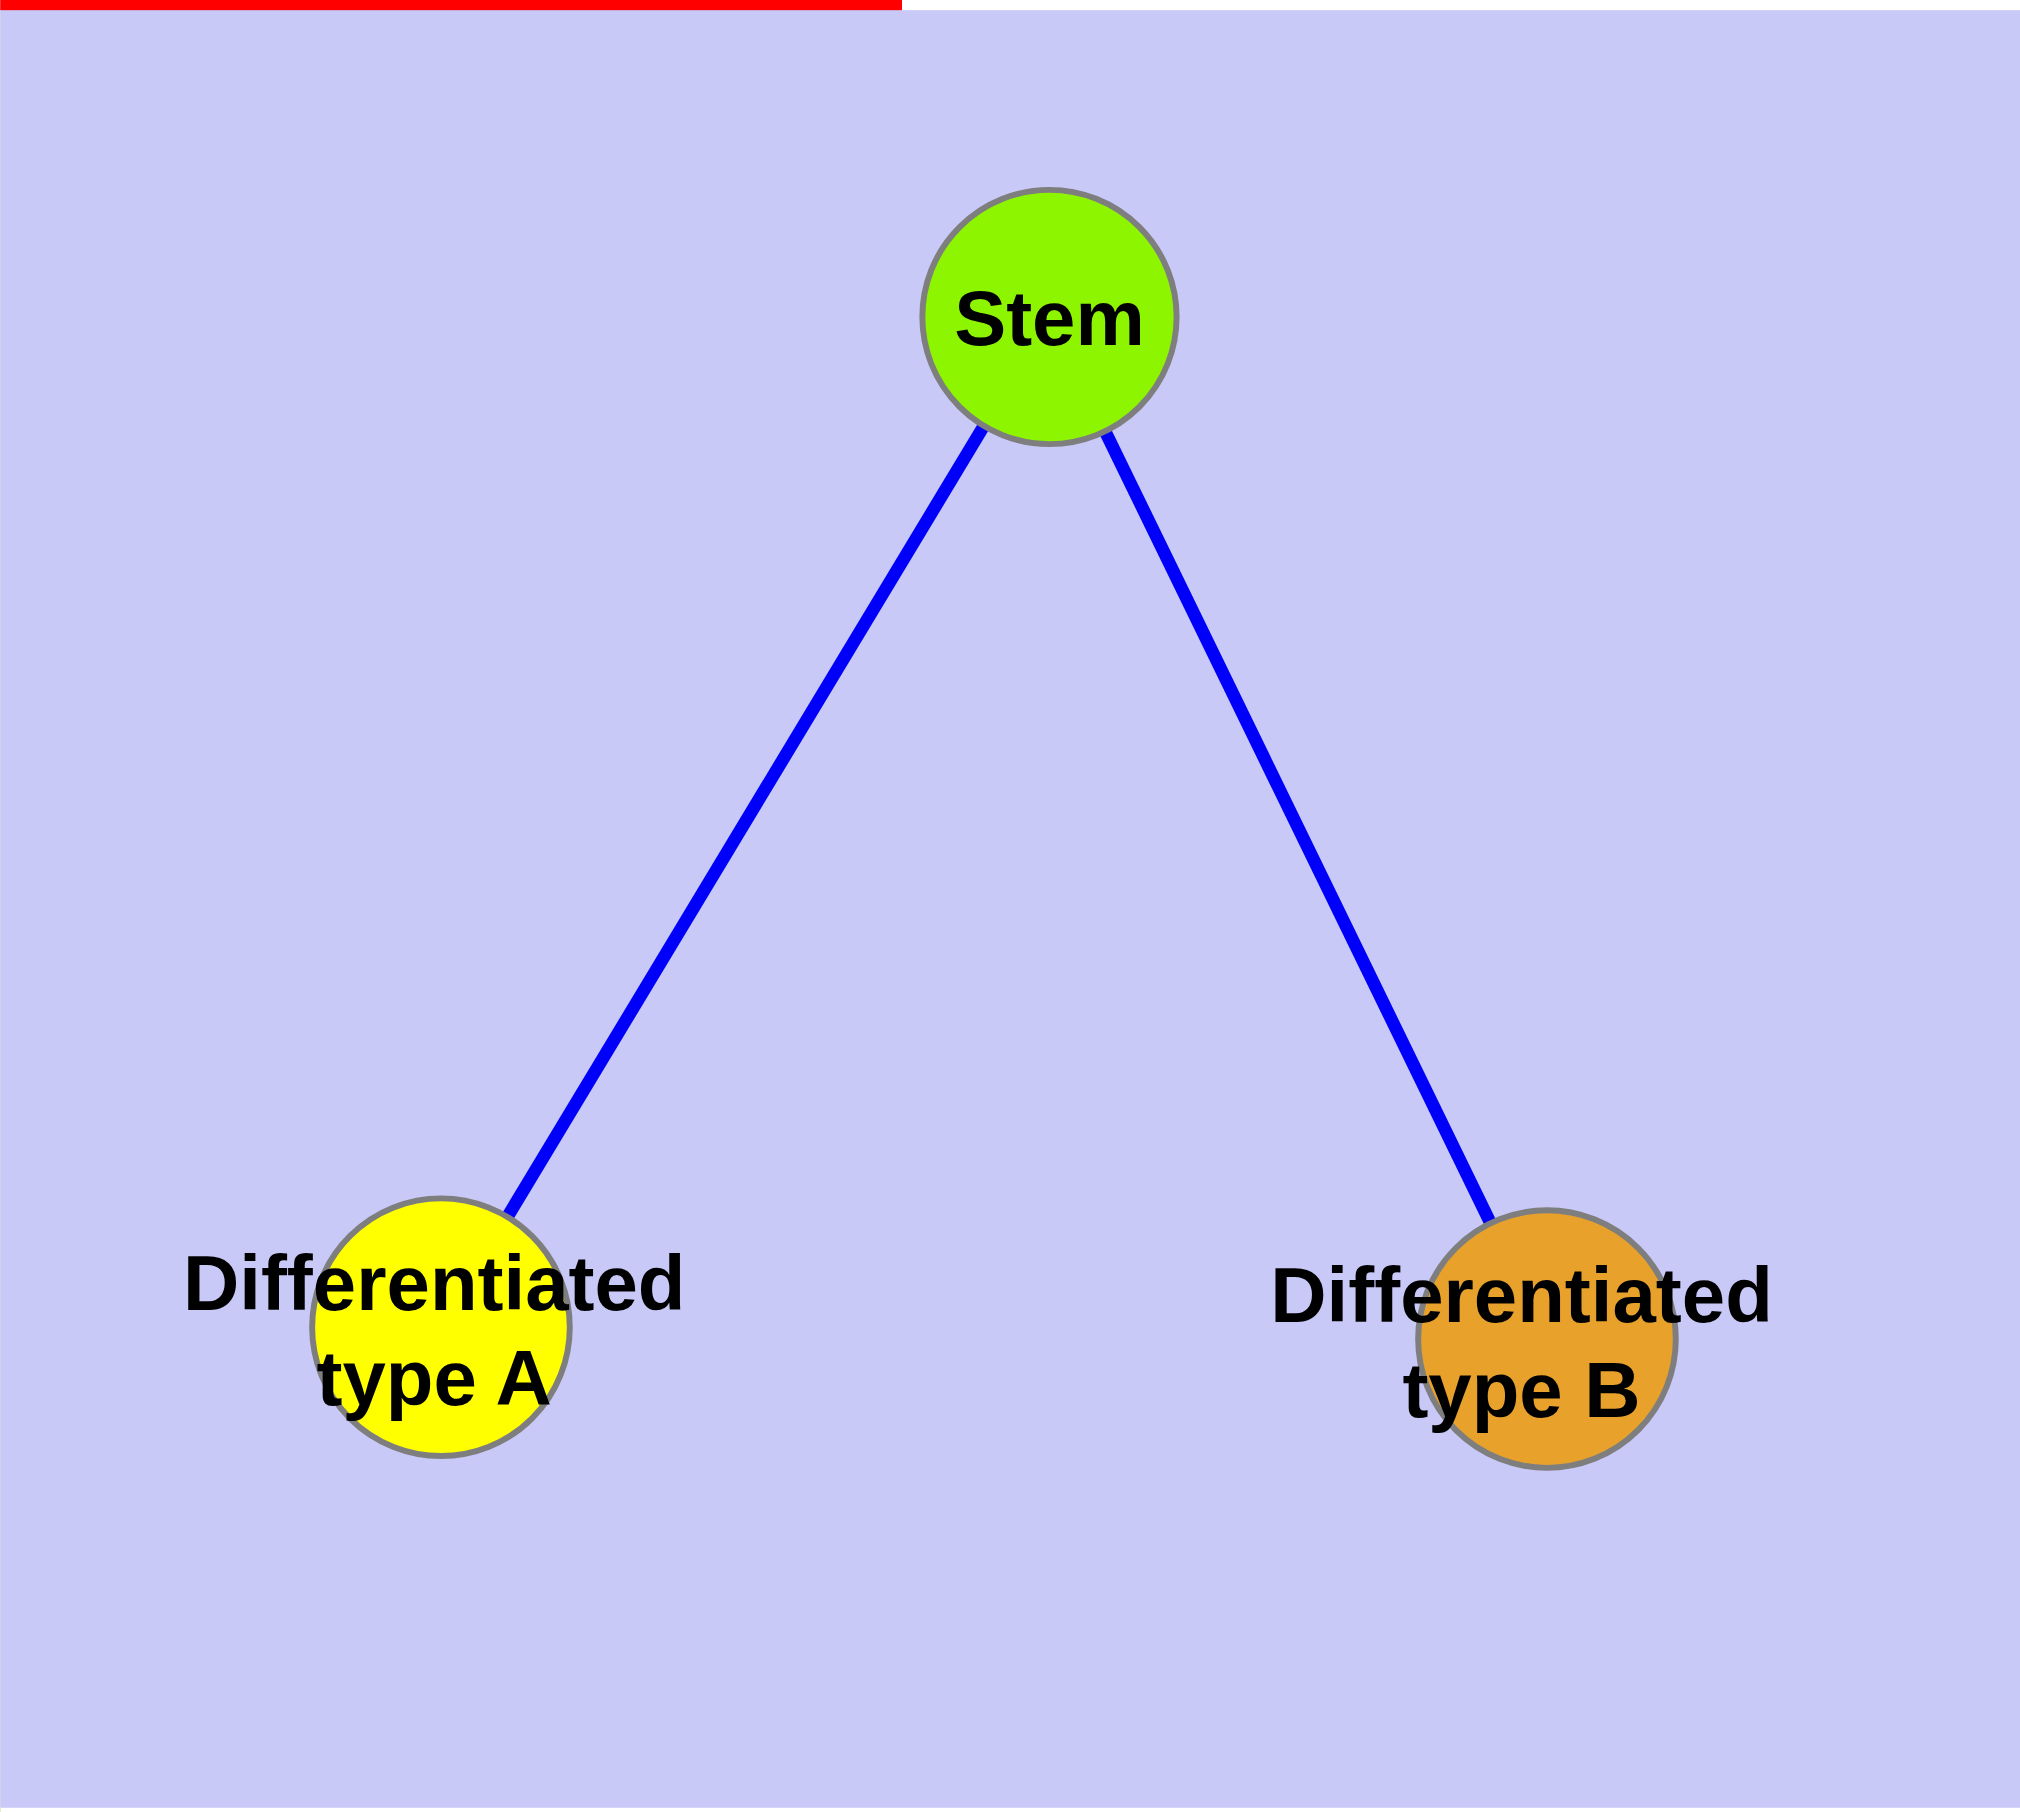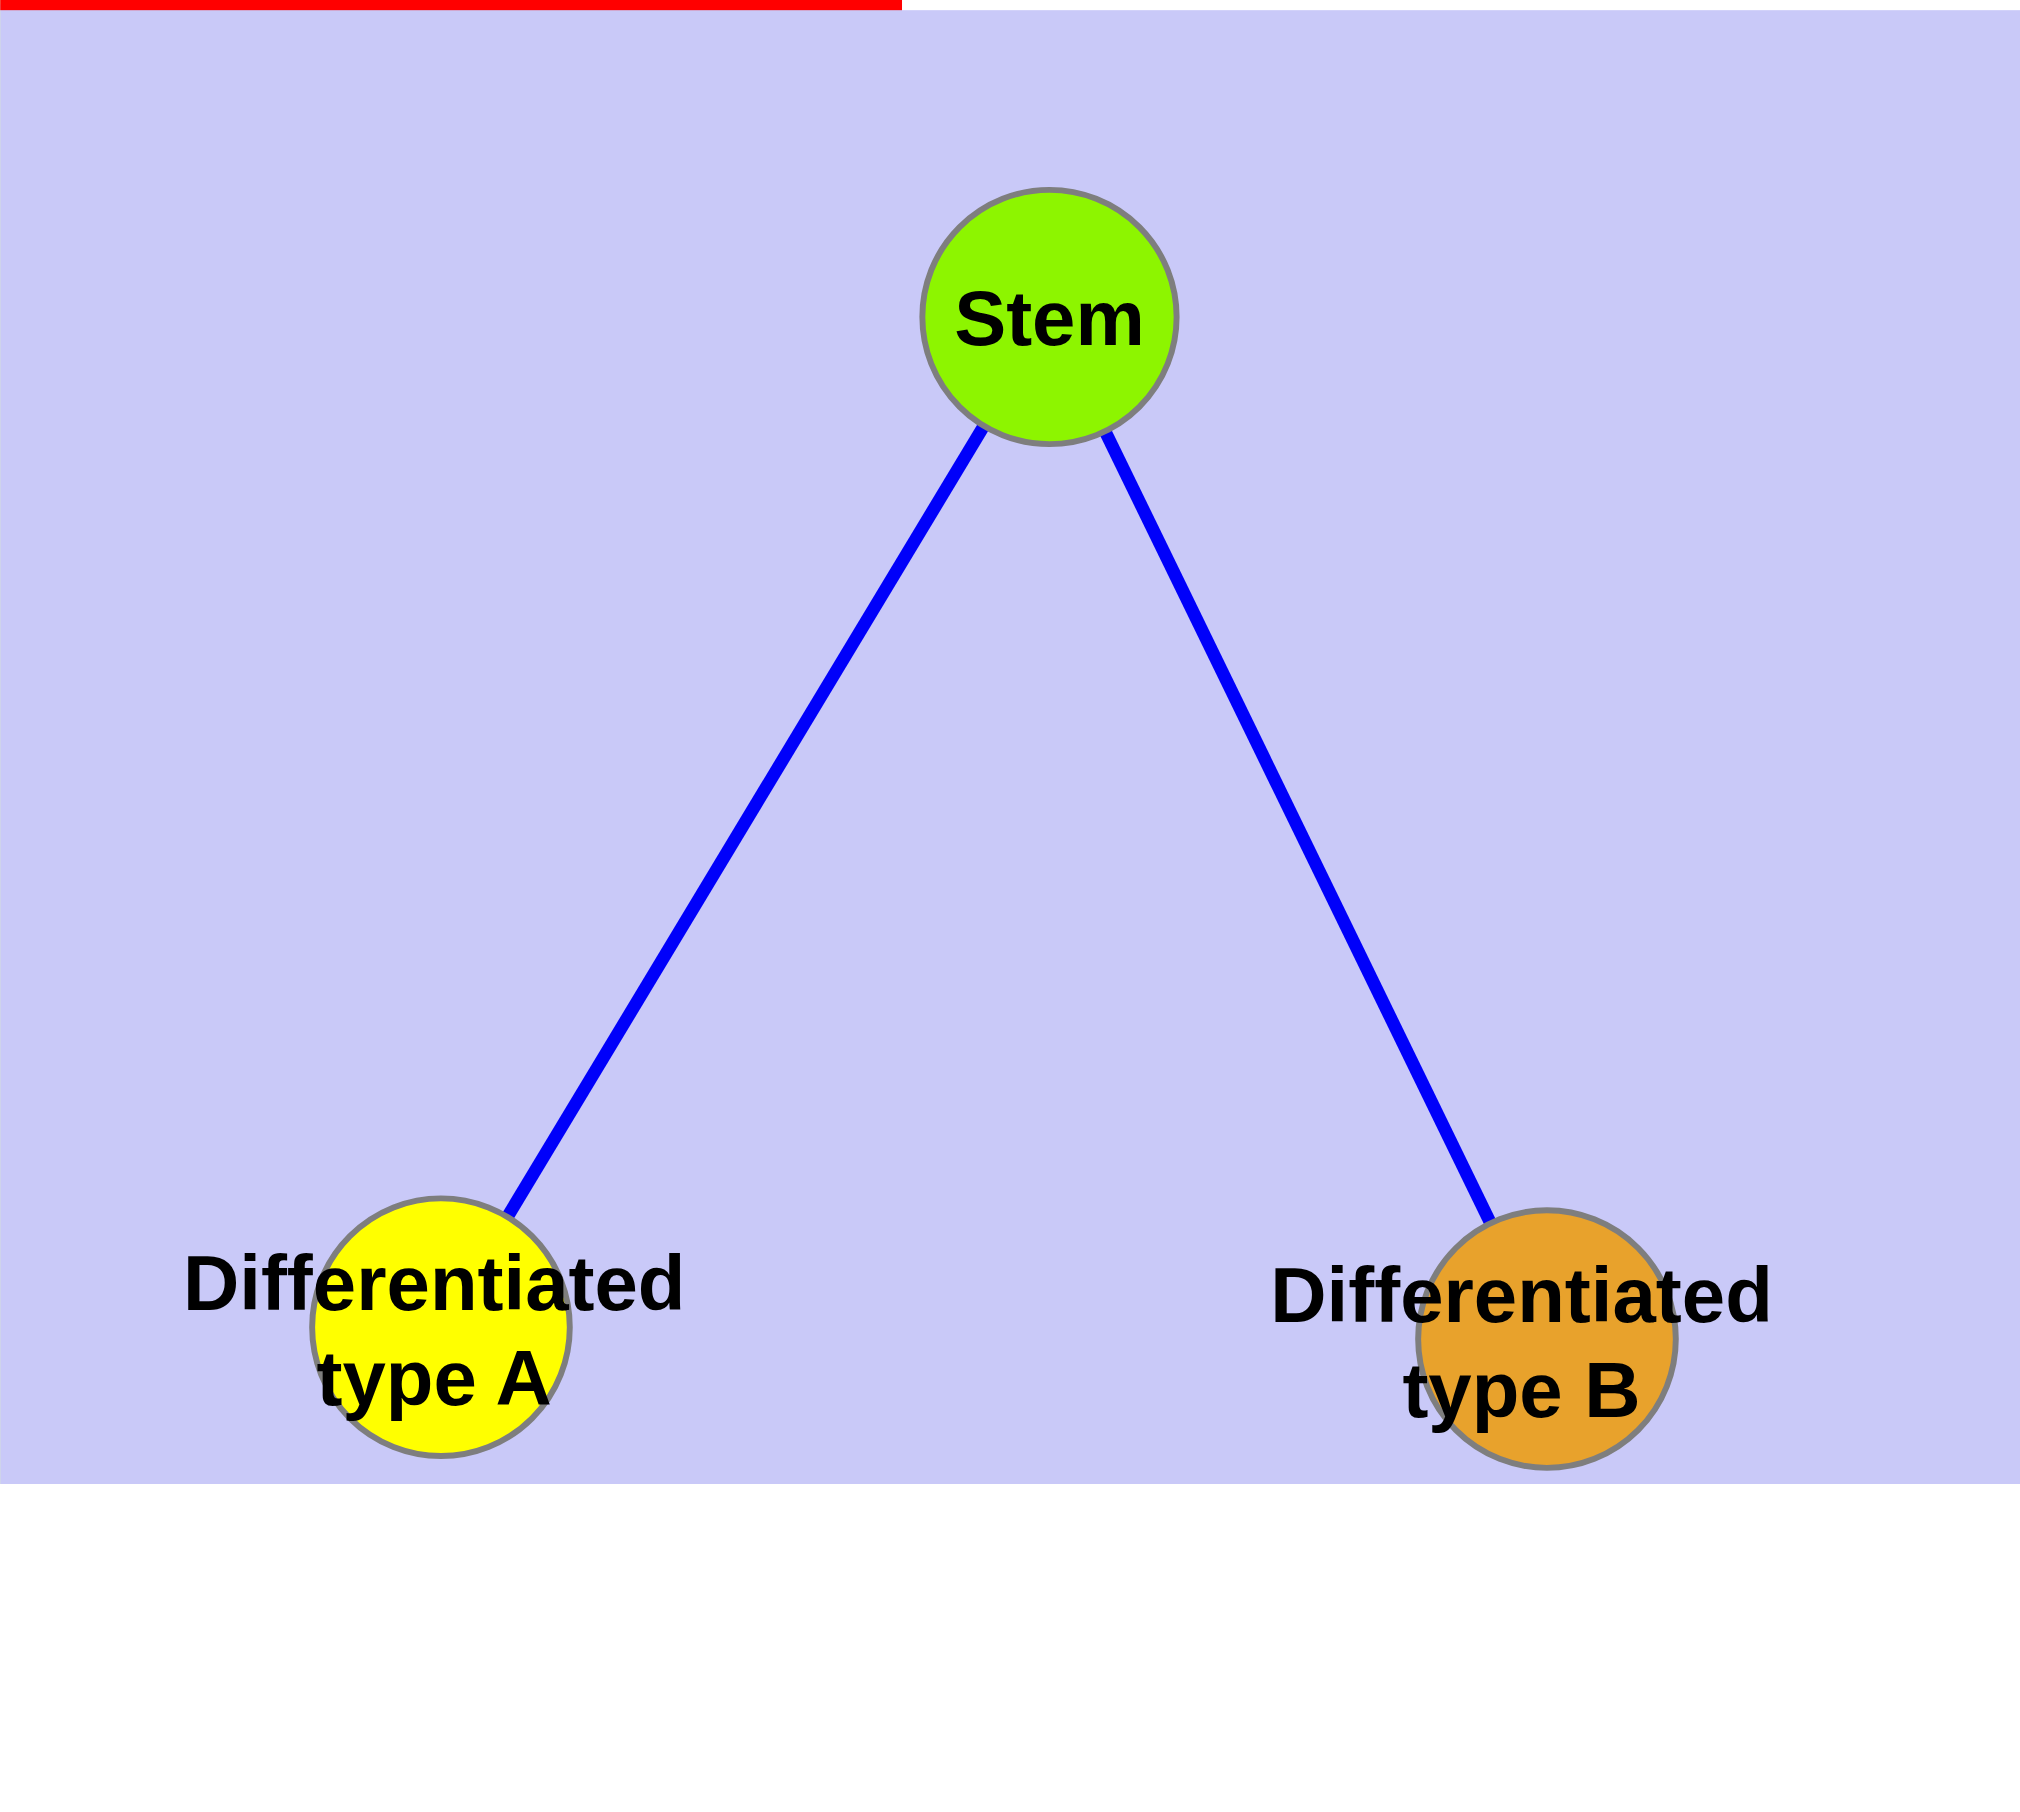--- a/index.html
+++ b/index.html
@@ -4,21 +4,21 @@
 <style>
   html, body {
     margin: 0;
     padding: 0;
     background: #ffffff;
     font-family: "Liberation Sans", sans-serif;
   }
   .stage {
     position: relative;
     width: 2021px;
-    height: 1484px;
+    height: 1812px;
     background: #84cc16;
     overflow: hidden;
     text-align: right;
   }
   svg {
     display: block;
     width: 2021px;
     height: 1812px;
   }
   .node-label {

